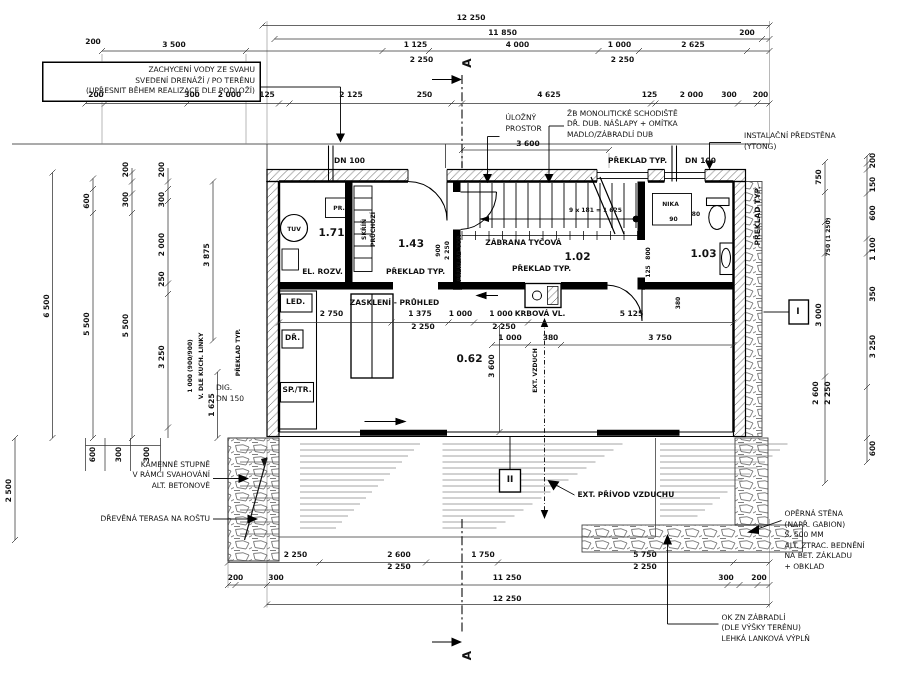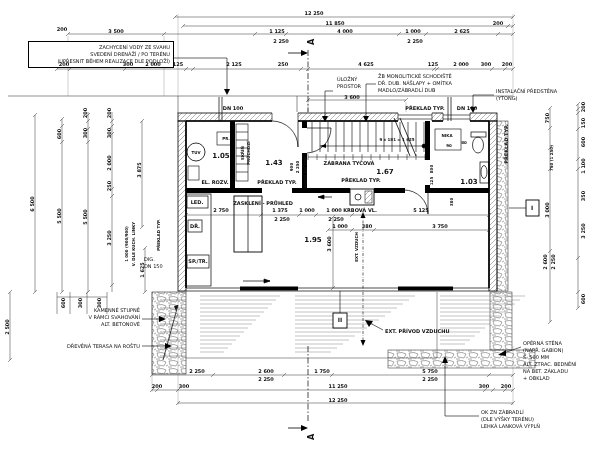--- a/index.html
+++ b/index.html
@@ -347,25 +347,25 @@
 <b class="t" style="left:367px;top:226px">380</b>
 <b class="t" style="left:440px;top:226px">3 750</b>
 <b class="t r" style="left:329px;top:244px">3 600</b>
 <b class="t r s" style="left:452px;top:202px">380</b>
 <b class="t r s" style="left:292px;top:167px">900</b>
 <b class="t r s" style="left:298px;top:167px">2 250</b>
 <b class="t r s" style="left:432px;top:169px">800</b>
 <b class="t r s" style="left:432px;top:181px">125</b>
 <b class="t s" style="left:397px;top:140px">9 x 181 = 1 625</b>
 
-<b class="t rm" style="left:221px;top:156px">1.05</b>
+<b class="t rm" style="left:221px;top:156px">1.71</b>
 <b class="t rm" style="left:274px;top:163px">1.43</b>
-<b class="t rm" style="left:385px;top:172px">1.67</b>
-<b class="t rm" style="left:469px;top:182px">1.03</b>
-<b class="t rm" style="left:313px;top:240px">1.95</b>
+<b class="t rm" style="left:385px;top:172px">1.02</b>
+<b class="t rm" style="left:469px;top:170px">1.03</b>
+<b class="t rm" style="left:313px;top:240px">0.62</b>
 
 <b class="t s" style="left:196px;top:153px">TUV</b>
 <b class="t s" style="left:226px;top:139px">PR.</b>
 <b class="t" style="left:215px;top:182px">EL. ROZV.</b>
 <b class="t" style="left:197px;top:202px">LED.</b>
 <b class="t" style="left:195px;top:226px">DŘ.</b>
 <b class="t" style="left:198px;top:261px">SP./TR.</b>
 <b class="t r s" style="left:243px;top:153px">SKŘÍŇ</b>
 <b class="t r s" style="left:249px;top:153px">PRŮCHOZÍ</b>
 <b class="t s" style="left:447px;top:136px">NIKA</b>

